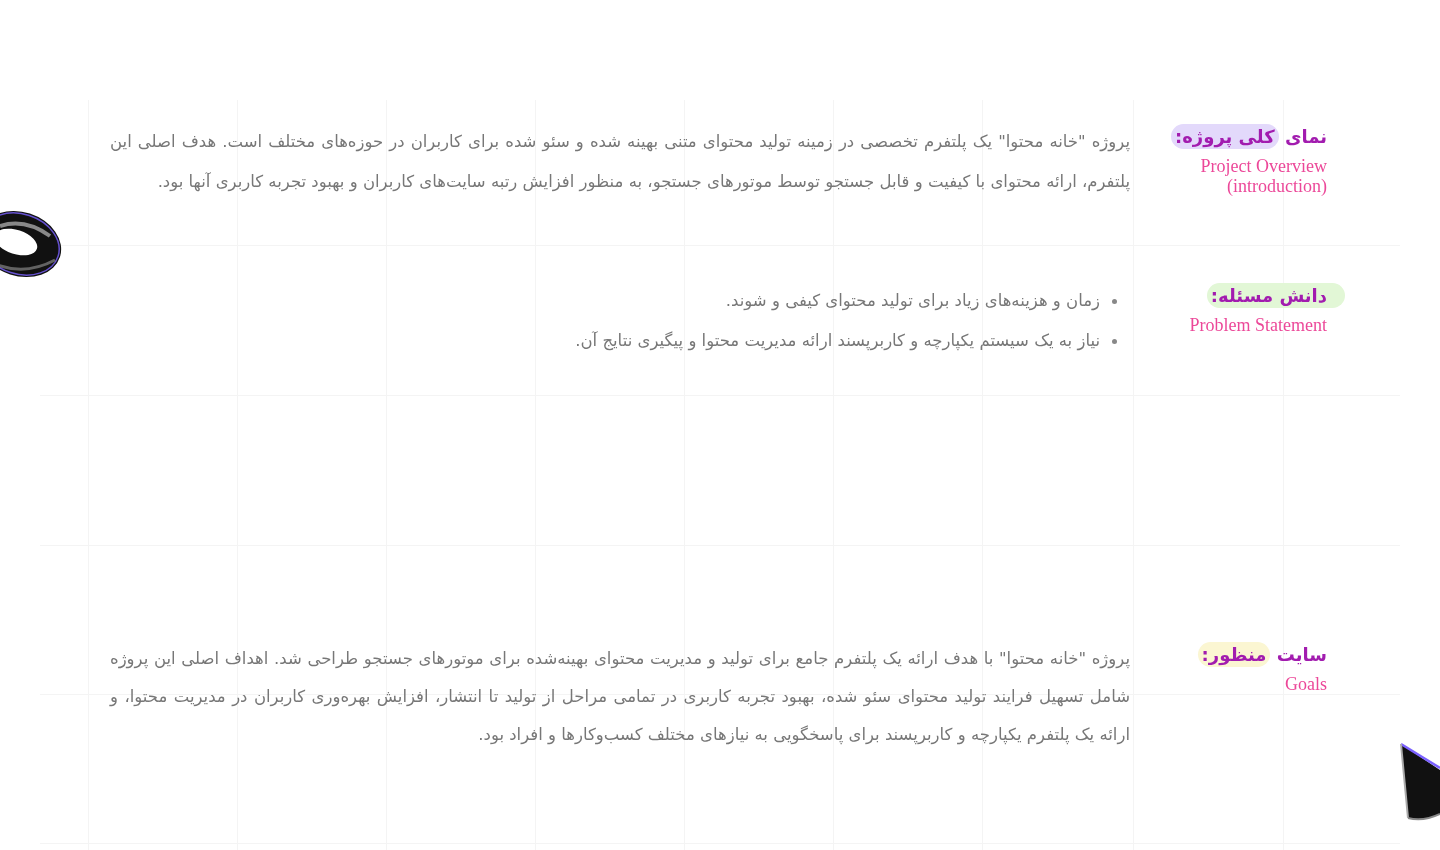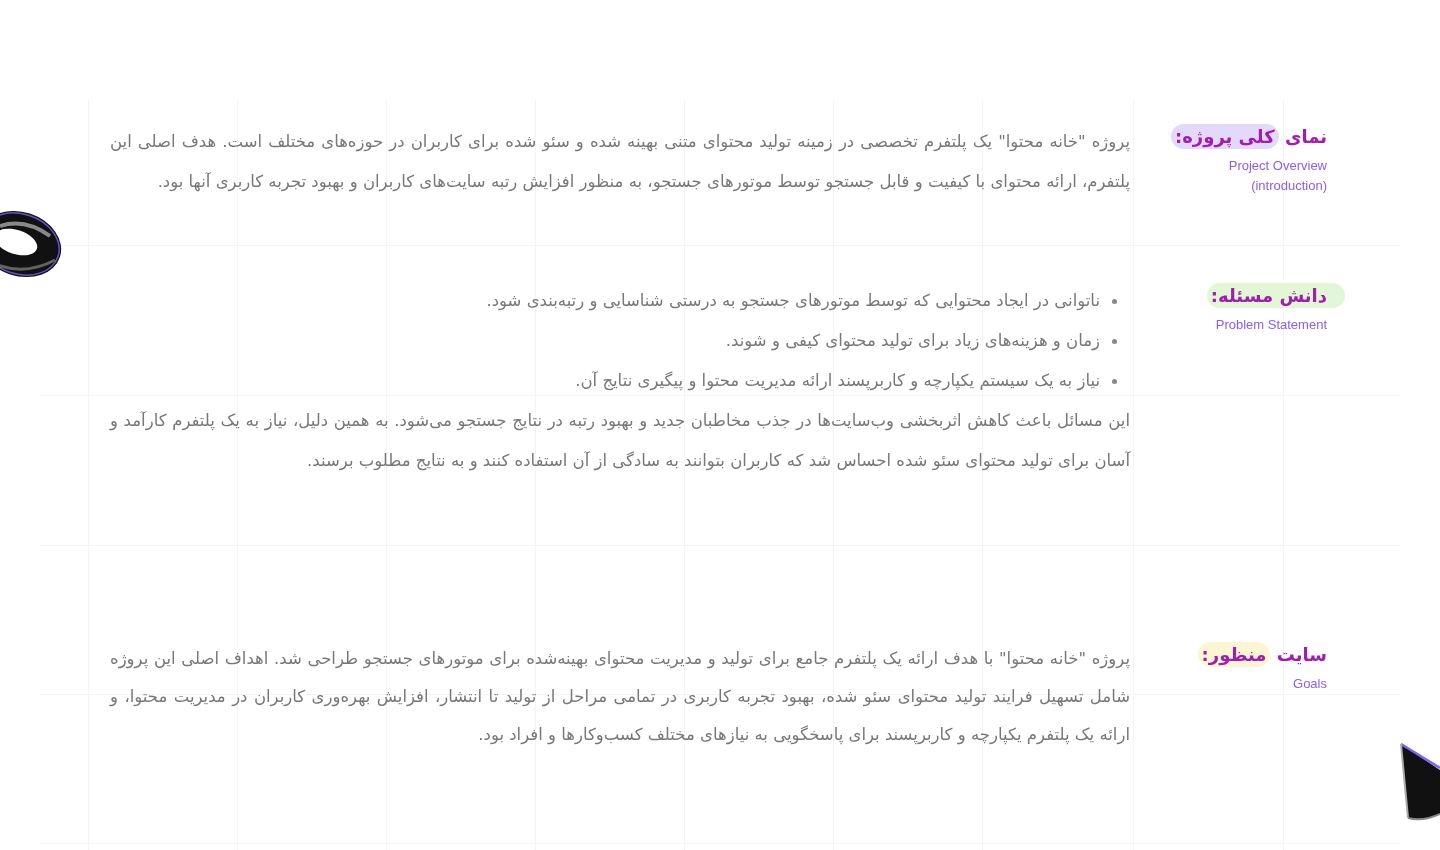--- a/index.html
+++ b/index.html
@@ -4,21 +4,21 @@
 <style>
   html,body{margin:0;padding:0;}
   body{width:1440px;height:850px;overflow:hidden;background:#ffffff;position:relative;font-family:"DejaVu Sans",sans-serif;color:#6f6f6f;}
   .grid{position:absolute;inset:0;pointer-events:none;}
   .grid .v{position:absolute;top:100px;bottom:0;width:1px;background:#f4f4f4;}
   .grid .h{position:absolute;left:40px;right:40px;height:1px;background:#f4f4f4;}
   .section{position:absolute;left:0;right:0;}
   .head{position:absolute;right:113px;text-align:right;direction:rtl;}
   .title{font-size:18px;font-weight:bold;color:#a21caf;position:relative;display:inline-block;line-height:30px;white-space:nowrap;}
   .hl{border-radius:18px;padding:2px 4px;}
-  .subtitle{font-family:Liberation Sans, sans-serif;font-size:13px;color:#8b5cf6;line-height:20px;margin-top:4px;direction:ltr;text-align:right;width:140px;margin-left:auto;}
+  .subtitle{font-family:Liberation Serif, serif;font-size:18px;color:#ec4899;line-height:20px;margin-top:4px;direction:ltr;text-align:right;width:140px;margin-left:auto;}
   .body{position:absolute;right:310px;width:1020px;direction:rtl;text-align:justify;font-size:16.5px;line-height:40px;color:#777;}
   .body p{margin:0;}
   .body ul{margin:0;padding:0 30px 0 0;list-style:none;}
   .body li{position:relative;}
   .body li::before{content:"";position:absolute;right:-17px;top:18px;width:5px;height:5px;border-radius:50%;background:#888;}
   .deco{position:absolute;}
 </style>
 </head>
 <body>
 
@@ -53,25 +53,23 @@
 
 <section class="section" style="top:281px;">
   <div class="head">
     <div class="title">
       <span class="hl" style="background:#e2f7d6;padding-right:18px;margin-right:-18px">دانش مسئله:</span>
     </div>
     <div class="subtitle">Problem Statement</div>
   </div>
   <div class="body" style="top:0;">
     <ul>
-      <li>ناتوانی در ایجاد محتوایی که توسط موتورهای جستجو به درستی شناسایی و رتبه‌بندی شود.</li>
       <li>زمان و هزینه‌های زیاد برای تولید محتوای کیفی و شوند.</li>
       <li>نیاز به یک سیستم یکپارچه و کاربرپسند ارائه مدیریت محتوا و پیگیری نتایج آن.</li>
     </ul>
-    <p>این مسائل باعث کاهش اثربخشی وب‌سایت‌ها در جذب مخاطبان جدید و بهبود رتبه در نتایج جستجو می‌شود. به همین دلیل، نیاز به یک پلتفرم کارآمد و آسان برای تولید محتوای سئو شده احساس شد که کاربران بتوانند به سادگی از آن استفاده کنند و به نتایج مطلوب برسند.</p>
   </div>
 </section>
 
 <section class="section" style="top:640px;">
   <div class="head">
     <div class="title">
       <span>سایت </span><span class="hl" style="background:#fbf6d2">منظور:</span>
     </div>
     <div class="subtitle">Goals</div>
   </div>

